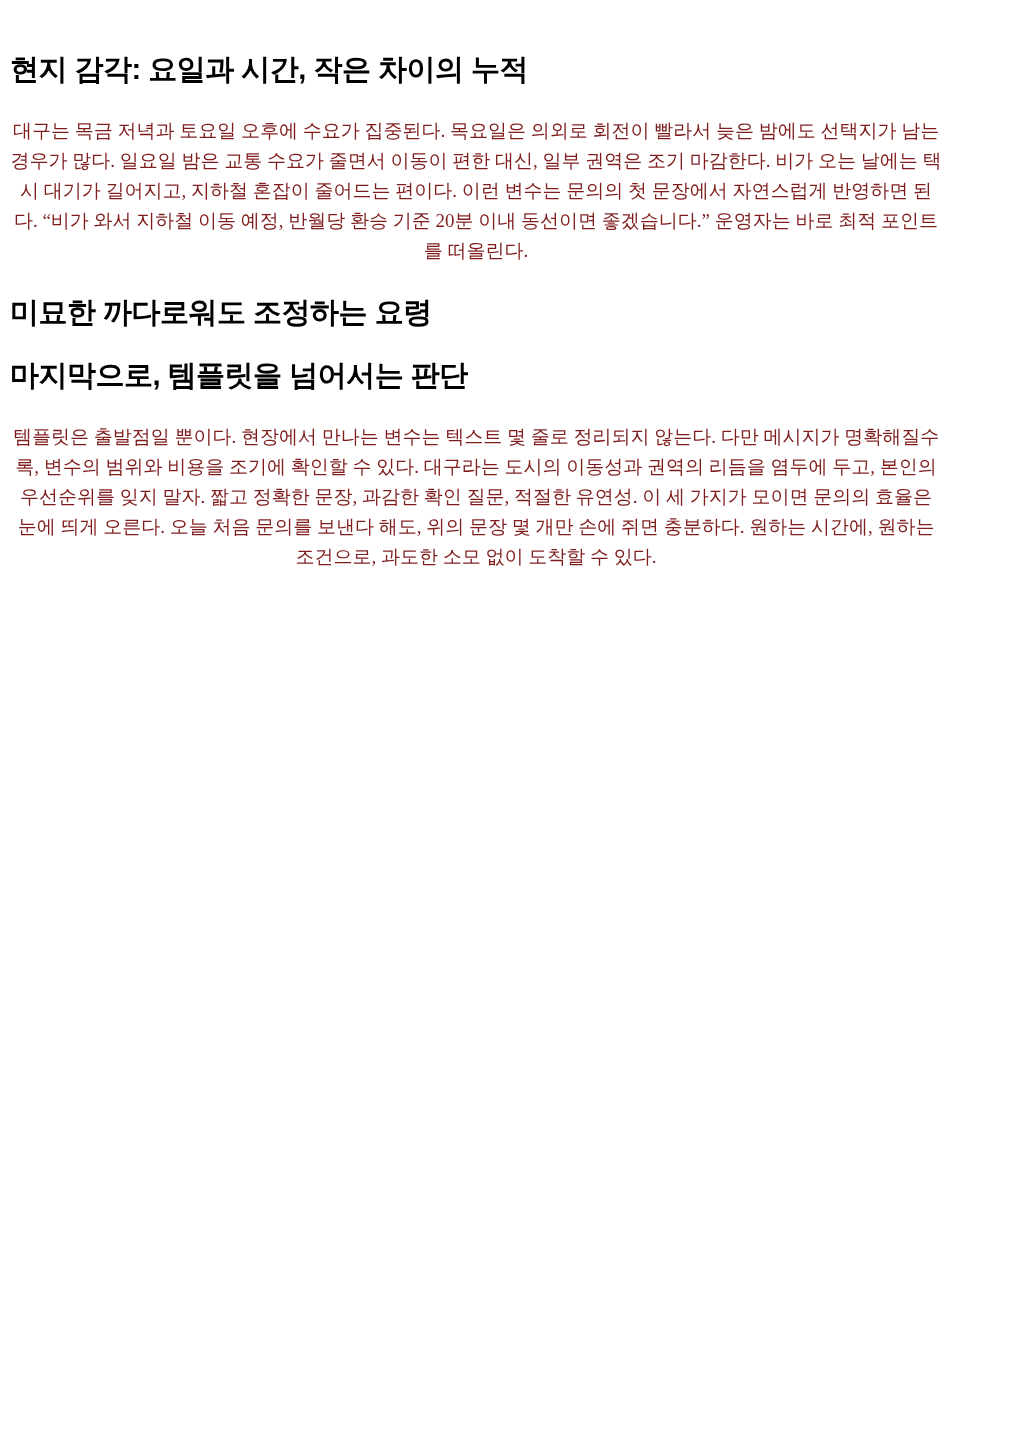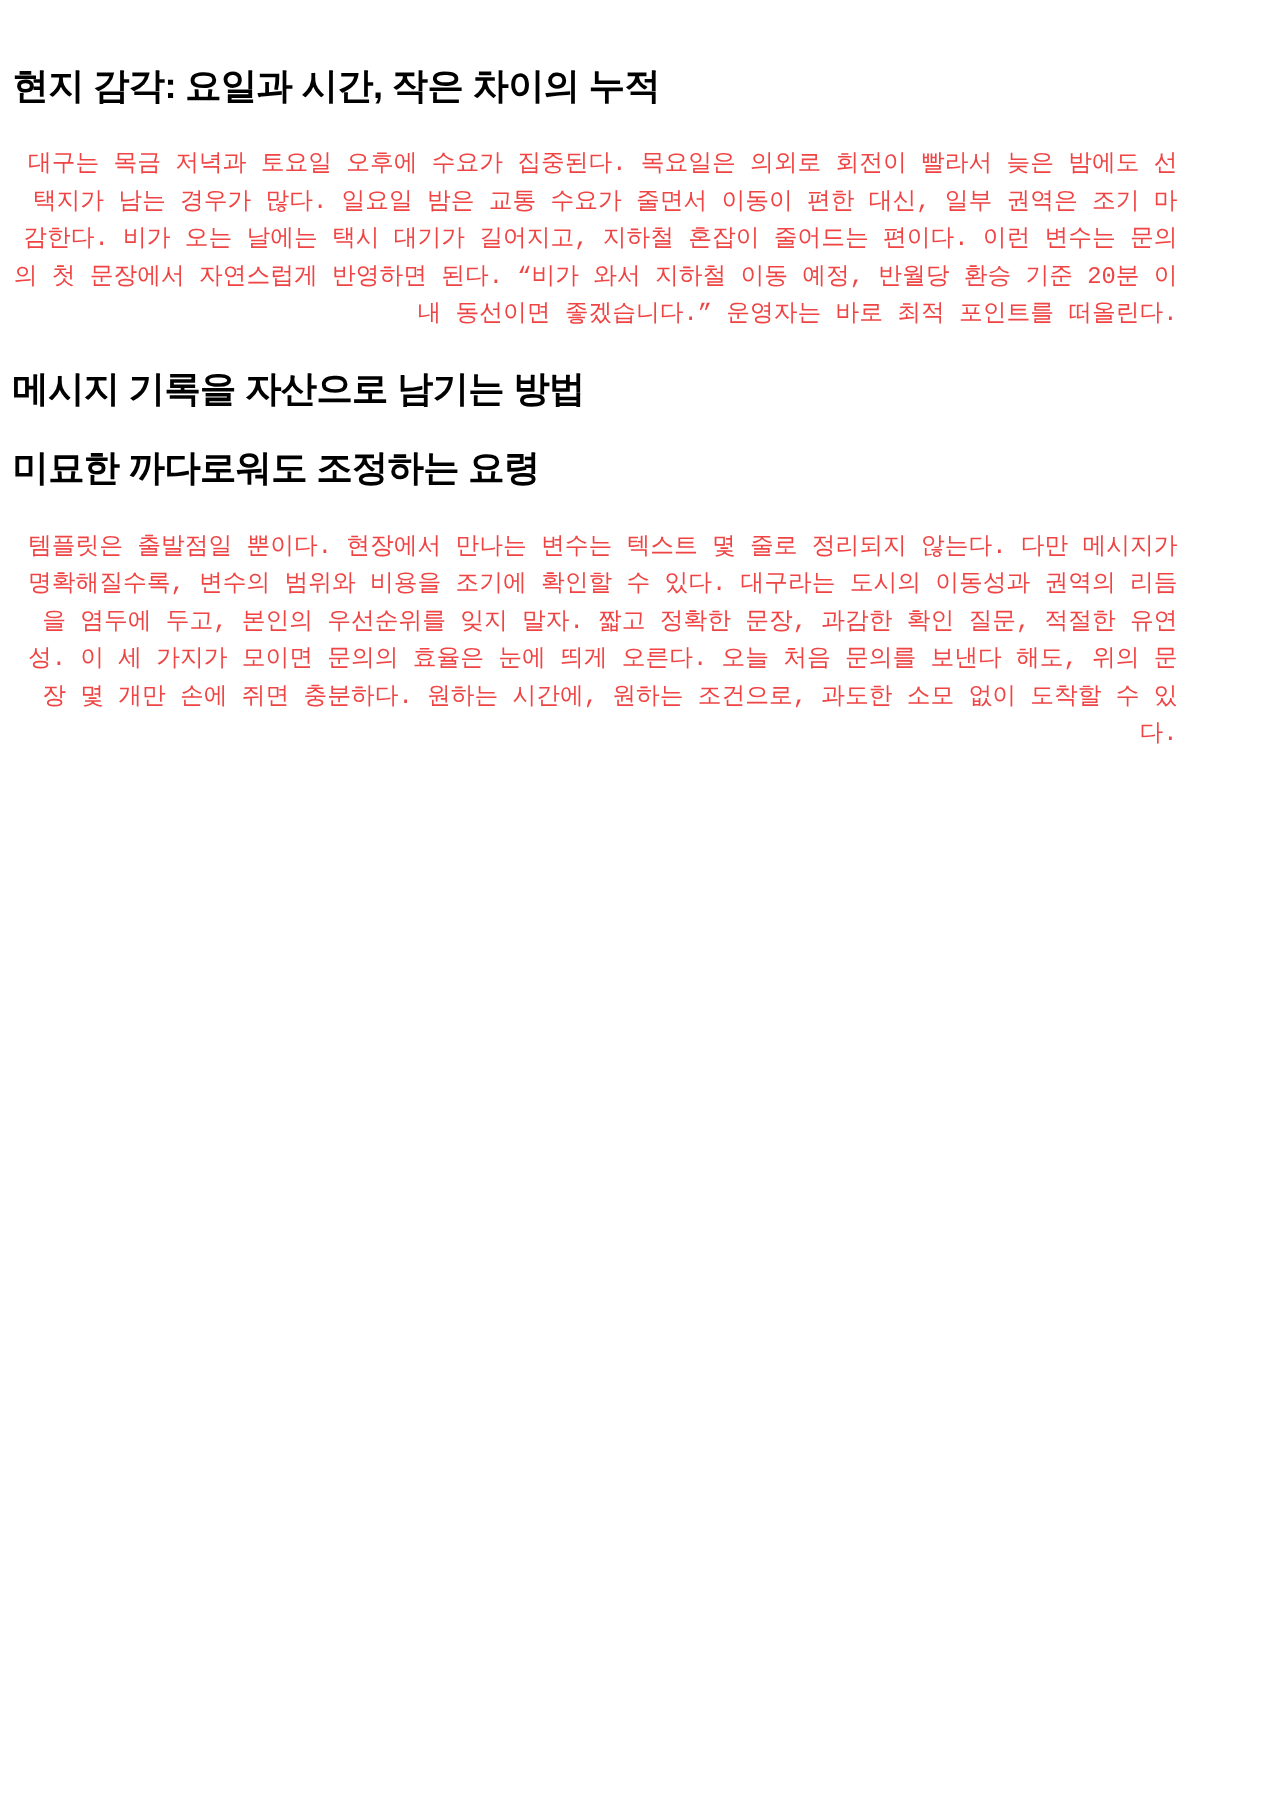--- a/index.html
+++ b/index.html
@@ -23,43 +23,43 @@
     font-size: 29px;
     line-height: 1.16;
     letter-spacing: -0.5px;
     color: #000000;
     margin: 30px 0 29px 0;
   }
   .doc-section:first-child h2 {
     margin-top: 2px;
   }
   .doc-section p {
-    font-family: Liberation Mono, monospace;
+    font-family: Liberation Serif, serif;
     font-size: 19px;
     line-height: 30px;
-    color: #ef4444;
+    color: #7f1d1d;
     margin: 0;
-    text-align: right;
+    text-align: center;
   }
 </style>
 </head>
 <body>
 
 <main class="page">
 
   <section class="doc-section">
     <h2>현지 감각: 요일과 시간, 작은 차이의 누적</h2>
     <p>대구는 목금 저녁과 토요일 오후에 수요가 집중된다. 목요일은 의외로 회전이 빨라서 늦은 밤에도 선택지가 남는 경우가 많다. 일요일 밤은 교통 수요가 줄면서 이동이 편한 대신, 일부 권역은 조기 마감한다. 비가 오는 날에는 택시 대기가 길어지고, 지하철 혼잡이 줄어드는 편이다. 이런 변수는 문의의 첫 문장에서 자연스럽게 반영하면 된다. “비가 와서 지하철 이동 예정, 반월당 환승 기준 20분 이내 동선이면 좋겠습니다.” 운영자는 바로 최적 포인트를 떠올린다.</p>
   </section>
 
   <section class="doc-section">
-    <h2>메시지 기록을 자산으로 남기는 방법</h2>
   </section>
 
   <section class="doc-section">
     <h2>미묘한 까다로워도 조정하는 요령</h2>
   </section>
 
   <section class="doc-section">
+    <h2>마지막으로, 템플릿을 넘어서는 판단</h2>
     <p>템플릿은 출발점일 뿐이다. 현장에서 만나는 변수는 텍스트 몇 줄로 정리되지 않는다. 다만 메시지가 명확해질수록, 변수의 범위와 비용을 조기에 확인할 수 있다. 대구라는 도시의 이동성과 권역의 리듬을 염두에 두고, 본인의 우선순위를 잊지 말자. 짧고 정확한 문장, 과감한 확인 질문, 적절한 유연성. 이 세 가지가 모이면 문의의 효율은 눈에 띄게 오른다. 오늘 처음 문의를 보낸다 해도, 위의 문장 몇 개만 손에 쥐면 충분하다. 원하는 시간에, 원하는 조건으로, 과도한 소모 없이 도착할 수 있다.</p>
   </section>
 
 </main>
 
 </body></html>

